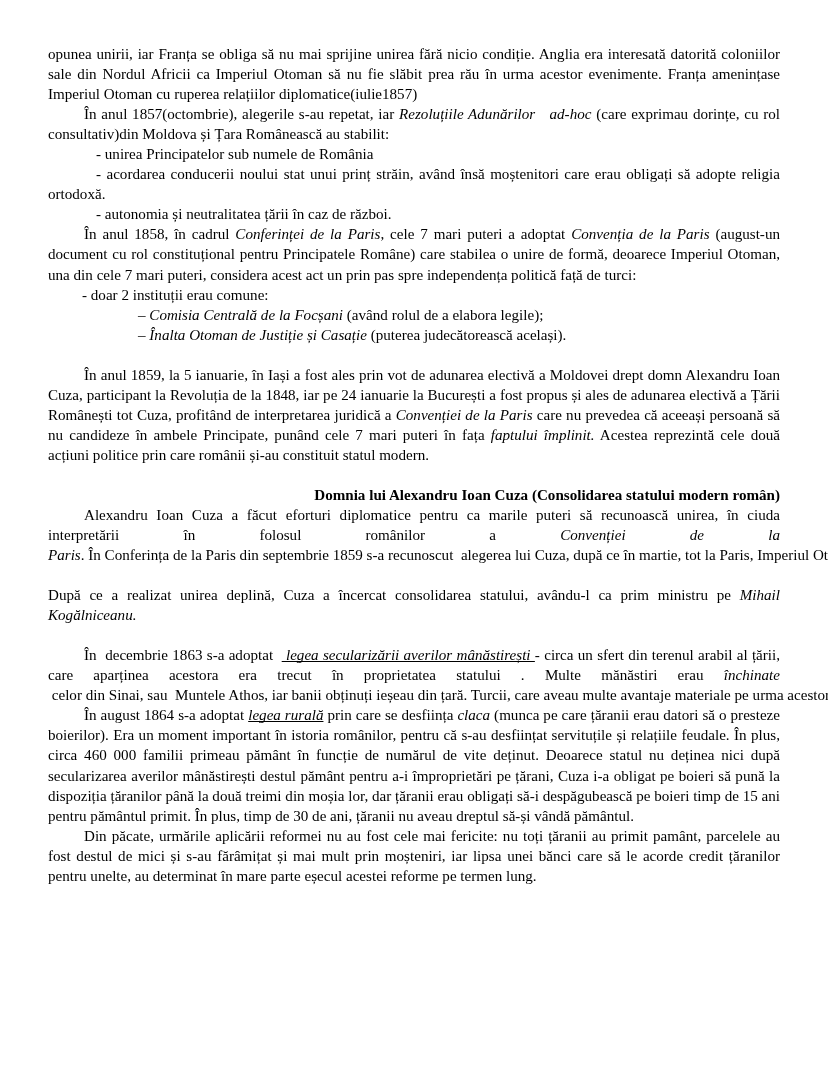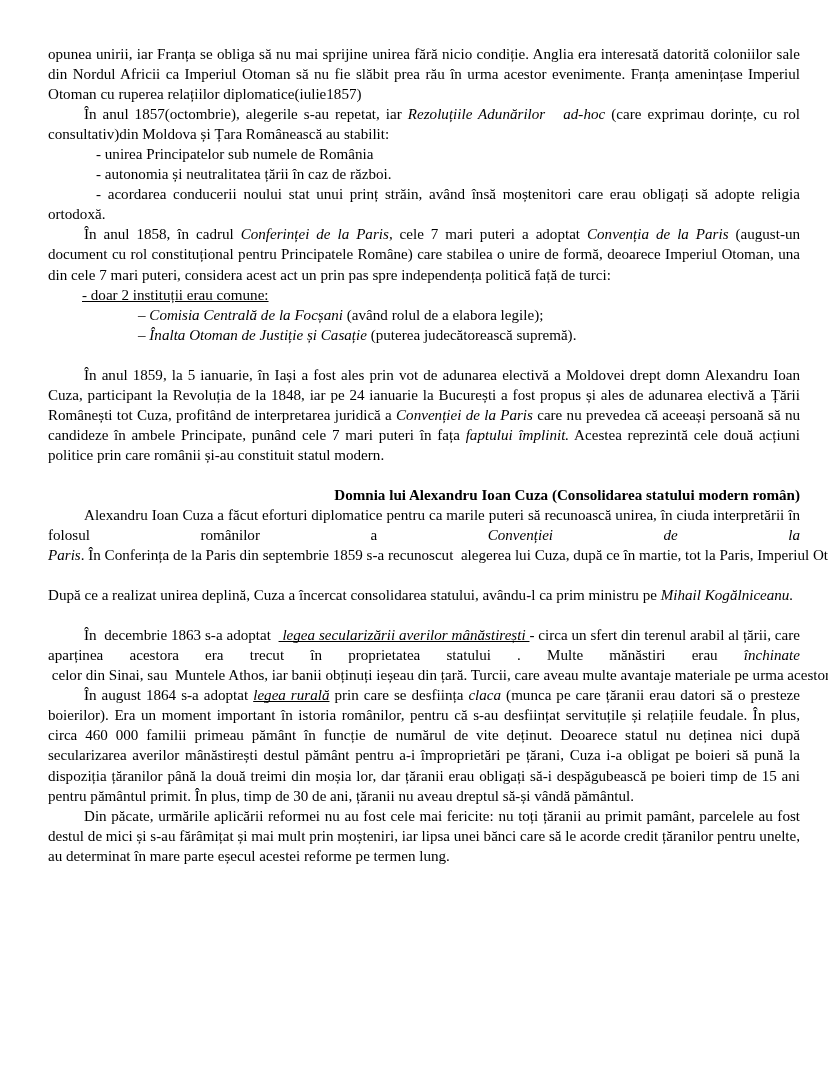--- a/index.html
+++ b/index.html
@@ -13,37 +13,37 @@
     font-family: "Liberation Serif", "DejaVu Serif", serif;
     color: #000000;
     -webkit-font-smoothing: antialiased;
   }
   #page {
     position: relative;
     width: 828px;
     height: 1043px;
     background: #ffffff;
     box-sizing: border-box;
-    padding: 44px 28px 0 48px;
+    padding: 44px 48px 0 48px;
   }
   .doc {
     font-size: 15.1px;
     line-height: 20.05px;
     text-align: justify;
     text-justify: inter-word;
   }
   p {
     margin: 0;
     text-align: justify;
     text-justify: inter-word;
   }
   p.flush { text-indent: 0; }
   p.indent { text-indent: 36px; }
   p.dash1 { text-indent: 48px; }
-  p.dash-tight { text-indent: 34px; text-decoration: underline; }
+  p.dash-tight { text-indent: 34px; }
   p.sub { text-indent: 90px; }
   p.center {
     text-align: right;
     text-indent: 0;
     font-weight: bold;
   }
   .it { font-style: italic; }
   .ul-it {
     font-style: italic;
     text-decoration: underline;
@@ -57,33 +57,33 @@
 
 <div id="page">
   <div class="doc">
 
     <p class="flush"><span>opunea unirii, iar Franța se obliga să nu mai sprijine unirea fără nicio condiție. Anglia era interesată datorită coloniilor sale din Nordul Africii ca Imperiul Otoman să nu fie slăbit prea rău în urma acestor evenimente. Franța amenințase Imperiul Otoman cu ruperea relațiilor diplomatice(iulie1857)</span></p>
 
     <p class="indent"><span>În anul 1857(octombrie), alegerile s-au repetat, iar </span><span class="it wsp">Rezoluțiile Adunărilor   ad-hoc</span><span> (care exprimau dorințe, cu rol consultativ)din Moldova și Țara Românească au stabilit:</span></p>
 
     <p class="dash1"><span>-  unirea Principatelor sub numele de România</span></p>
 
+    <p class="dash1"><span>- acordarea conducerii noului stat unui prinț străin, având însă moștenitori care erau obligați să adopte religia ortodoxă.</span></p>
+
     <p class="dash1"><span>- autonomia și neutralitatea țării în caz de război.</span></p>
-
-    <p class="dash1"><span>- acordarea conducerii noului stat unui prinț străin, având însă moștenitori care erau obligați să adopte religia ortodoxă.</span></p>
 
     <p class="indent"><span>În anul 1858, în cadrul </span><span class="it">Conferinței de la Paris</span><span>, cele 7 mari puteri a adoptat </span><span class="it">Convenția de la Paris</span><span> (august-un document cu rol constituțional pentru Principatele Române) care stabilea o unire de formă, deoarece Imperiul Otoman, una din cele 7 mari puteri, considera acest act un prin pas spre independența politică față de turci:</span></p>
 
 
 
     <p class="dash-tight"><span>- doar 2 instituții erau comune:</span></p>
 
     <p class="sub"><span class="it">– Comisia Centrală de la Focșani</span><span> (având rolul de a elabora legile);</span></p>
 
-    <p class="sub"><span class="it">– Înalta Otoman de Justiție și Casație</span><span> (puterea judecătorească supremă).</span></p>
+    <p class="sub"><span class="it">– Înalta Otoman de Justiție și Casație</span><span> (puterea judecătorească același).</span></p>
 
     <div class="gap"></div>
 
     <p class="indent"><span>În anul 1859, la 5 ianuarie, în Iași a fost ales prin vot de adunarea electivă a Moldovei drept domn Alexandru Ioan Cuza, participant la Revoluția de la 1848, iar pe 24 ianuarie la București a fost propus și ales de adunarea electivă a Țării Românești tot Cuza, profitând de interpretarea juridică a </span><span class="it">Convenției de la Paris</span><span> care nu prevedea că aceeași persoană să nu candideze în ambele Principate, punând cele 7 mari puteri în fața </span><span class="it">faptului împlinit.</span><span> Acestea reprezintă cele două acțiuni politice prin care românii și-au constituit statul modern.</span></p>
 
     <div class="gap"></div>
 
     <p class="center">Domnia lui Alexandru Ioan Cuza (Consolidarea statului modern român)</p>
 
     <p class="indent"><span>Alexandru Ioan Cuza a făcut eforturi diplomatice pentru ca marile puteri să recunoască unirea, în ciuda interpretării în folosul românilor a </span><span class="it">Convenției de la Paris</span><span class="wsp">. În Conferința de la Paris din septembrie 1859 s-a recunoscut  alegerea lui Cuza, după ce în martie, tot la Paris, Imperiul Otoman și Austria refuzaseră acest lucru. În același timp a unificat armata, telegraful și poșta. În decembrie 1861, la Constantinopol, marile puteri au fost de acord cu unirea, dar doar pe timpul vieții lui Cuza.</span></p>

